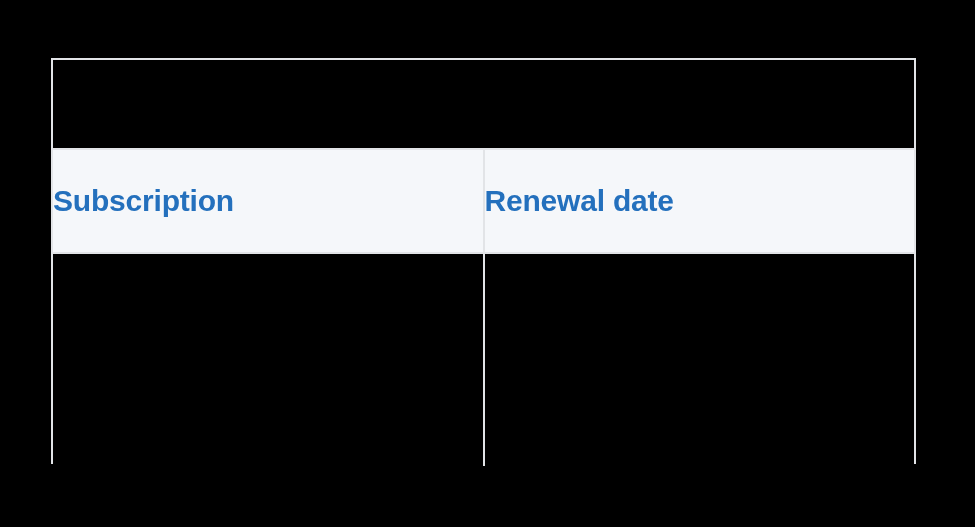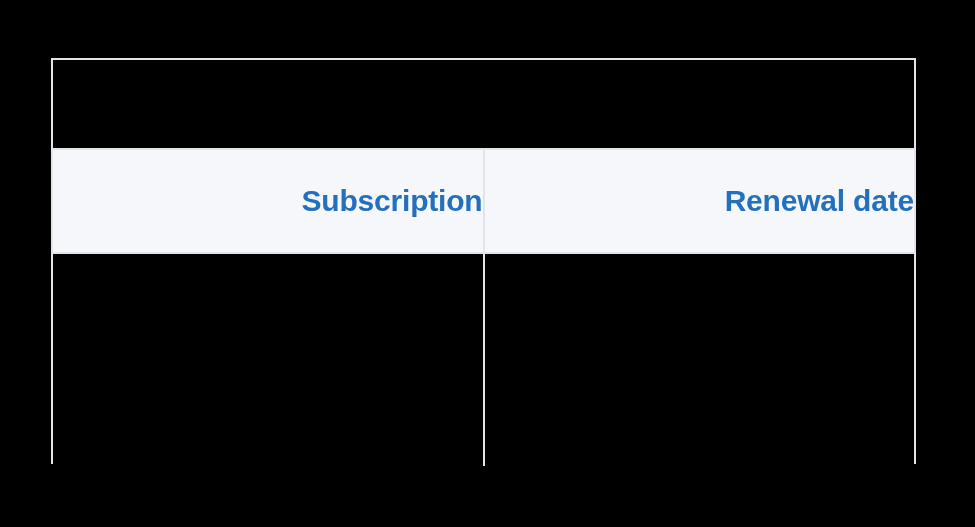--- a/index.html
+++ b/index.html
@@ -59,21 +59,21 @@
   }
 
   
   tr.header-row th {
     height: 102px;
     background: #f5f7fa;
     color: #2470bd;
     font-size: 30px;
     font-weight: bold;
     letter-spacing: -0.2px;
-    text-align: right;
+    text-align: left;
     border-bottom: 2px solid #e2e4e7;
   }
   tr.header-row th.col-left {
     border-right: 2px solid #e2e4e7;
   }
 
   
   tr.body-row td {
     height: 212px;
     background: #000000;

